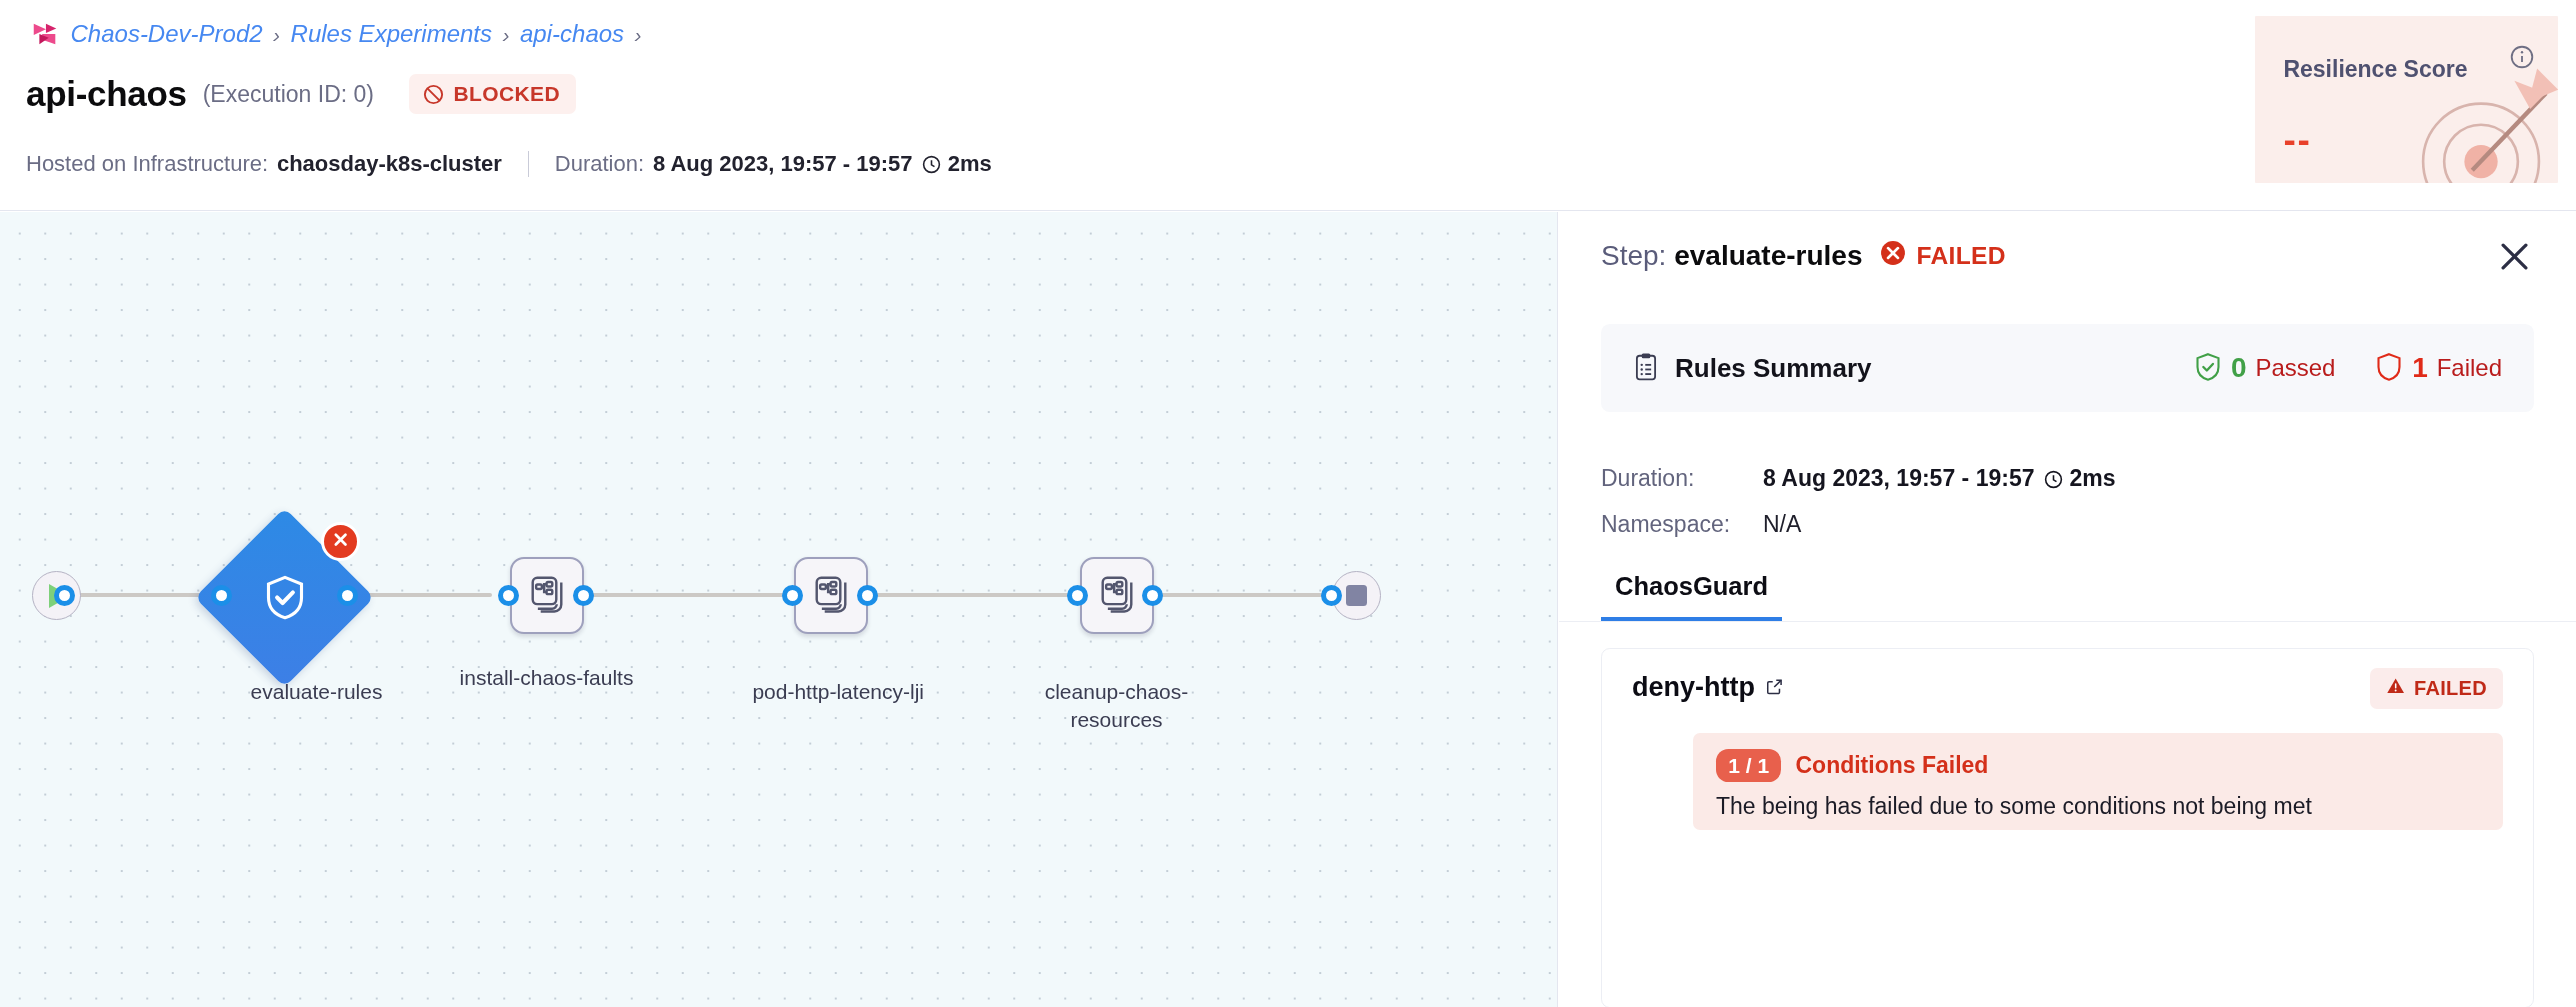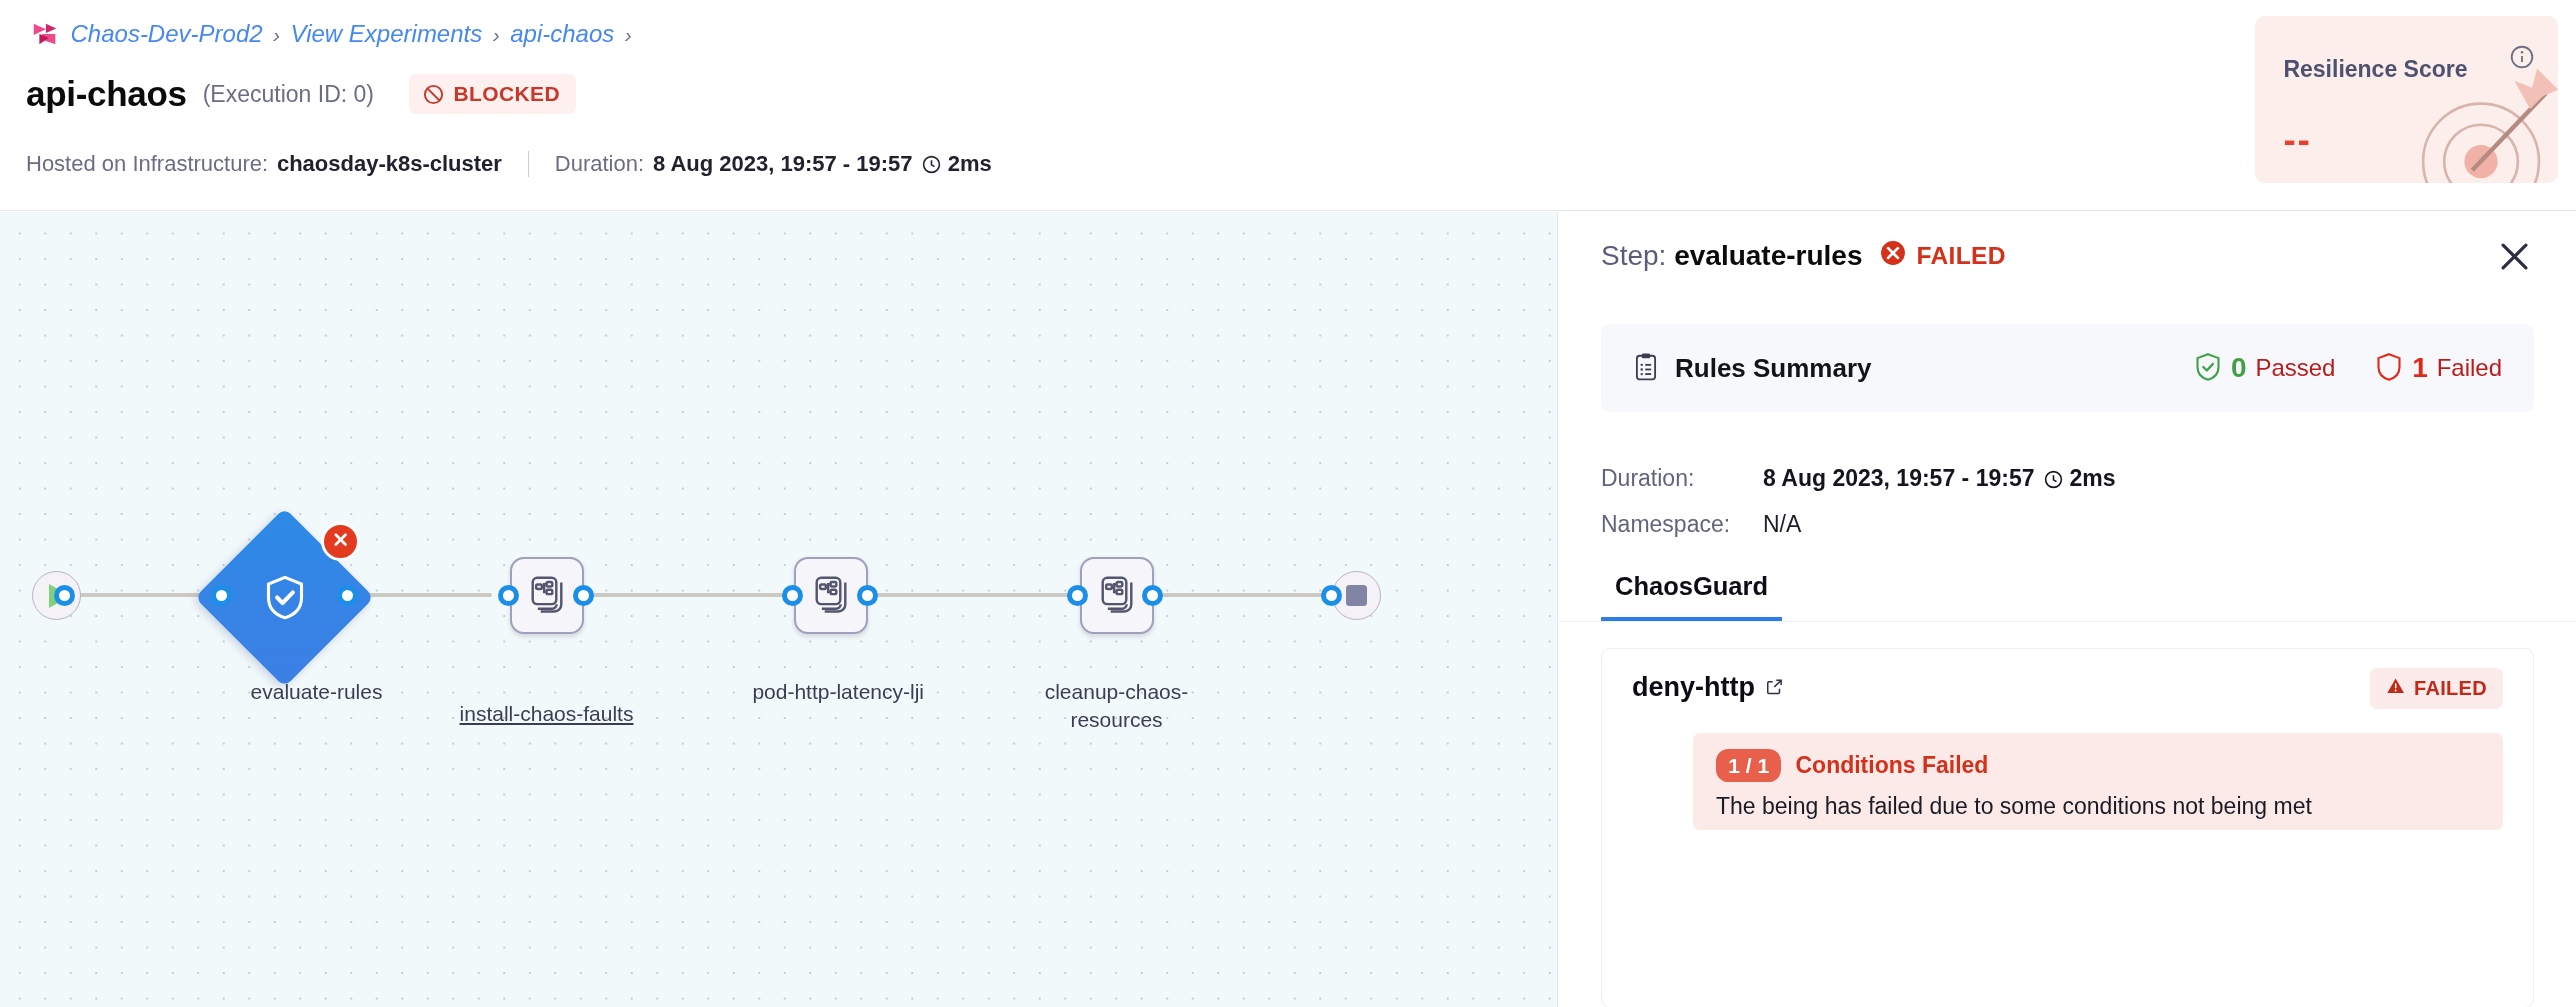--- a/index.html
+++ b/index.html
@@ -50,21 +50,21 @@
   }
   .meta-row b { color:#22222e; font-weight: 700; }
   .meta-div { display:inline-block; width:0.9px; height:26px; background:#c9cbd8; margin: 0 26px; }
   .clock-ico { width:21px; height:21px; vertical-align:-3.5px; margin: 0 5.3px 0 8.8px; }
 
   
   .res-card {
     position: absolute; top: 16px; right: 17.6px;
     width: 303px; height: 167px;
     background: #fbeeeb;
-    border-radius: 10px;
+    border-radius: 1px;
     overflow: hidden;
   }
   .res-title { position:absolute; top:40px; left:28px; font-size:23px; font-weight:700; color:#4f5170; }
   .res-value { position:absolute; top:105px; left:28px; font-size:37px; font-weight:800; color:#e8402a; letter-spacing:1.8px; line-height:1;}
   .res-info { position:absolute; top:28px; right:23px; width:26px; height:26px; }
   .res-art { position:absolute; right:-8.8px; bottom:-35px; width:193px; height:176px; opacity:1; }
 
   
   .canvas {
     position: absolute; top: 212px; left: 0; width: 1558px; bottom: 0;
@@ -217,21 +217,21 @@
       <span>
         <svg class="bc-logo" viewBox="0 0 32 32">
           <path d="M4 5 L17 11 L4 17 Z" fill="#ed4a8c"></path>
           <path d="M17 5 L28 10 L17 15 Z" fill="#d6246c"></path>
           <path d="M13 16 L27 16 L27 27 L13 22 Z" fill="#ed4a8c"></path>
           <path d="M10 16 L20 20 L10 27 Z" fill="#c3185c"></path>
         </svg>
       </span>
       <a class="bc-link" href="#">Chaos-Dev-Prod2</a>
       <span class="bc-sep">›</span>
-      <a class="bc-link" href="#">View Experiments</a>
+      <a class="bc-link" href="#">Rules Experiments</a>
       <span class="bc-sep">›</span>
       <a class="bc-link last" href="#">api-chaos</a>
       <span class="bc-sep">›</span>
     </div>
 
     <div class="title-row">
       <span class="title-main">api-chaos</span>
       <span class="title-exec">(Execution ID: 0)</span>
       <span class="badge-blocked">
         <span>
@@ -322,21 +322,21 @@
           <path d="M7.6 24.3 h10 a3.2 3.2 0 0 0 3.2 -3.2"></path>
           <path d="M9.6 26.2 h9.6 a4.8 4.8 0 0 0 4.8 -4.8 V6"></path>
           <rect x="6.4" y="7.4" width="4" height="3.1" rx="1"></rect>
           <rect x="13.7" y="5.6" width="4" height="3.1" rx="1"></rect>
           <rect x="13.7" y="11" width="4" height="3.1" rx="1"></rect>
           <path d="M10.4 9 h1.6 v-1.8 h1.7 M12 9 v3.6 h1.7"></path>
         </svg>
       </span>
     </div>
     <div class="port" style="left:573px;"></div>
-    <div class="node-label" style="left:454px; top:488px;text-decoration:underline;">install-chaos-faults</div>
+    <div class="node-label" style="left:454px; top:452px;">install-chaos-faults</div>
 
     <div class="port" style="left:782px;"></div>
     <div class="step-node" style="left:794px;">
       <span>
         <svg viewBox="0 0 28 28" fill="none" stroke="#53566e" stroke-width="1.7">
           <rect x="4" y="2.6" width="16.5" height="18.5" rx="3.2"></rect>
           <path d="M7.6 24.3 h10 a3.2 3.2 0 0 0 3.2 -3.2"></path>
           <path d="M9.6 26.2 h9.6 a4.8 4.8 0 0 0 4.8 -4.8 V6"></path>
           <rect x="6.4" y="7.4" width="4" height="3.1" rx="1"></rect>
           <rect x="13.7" y="5.6" width="4" height="3.1" rx="1"></rect>

